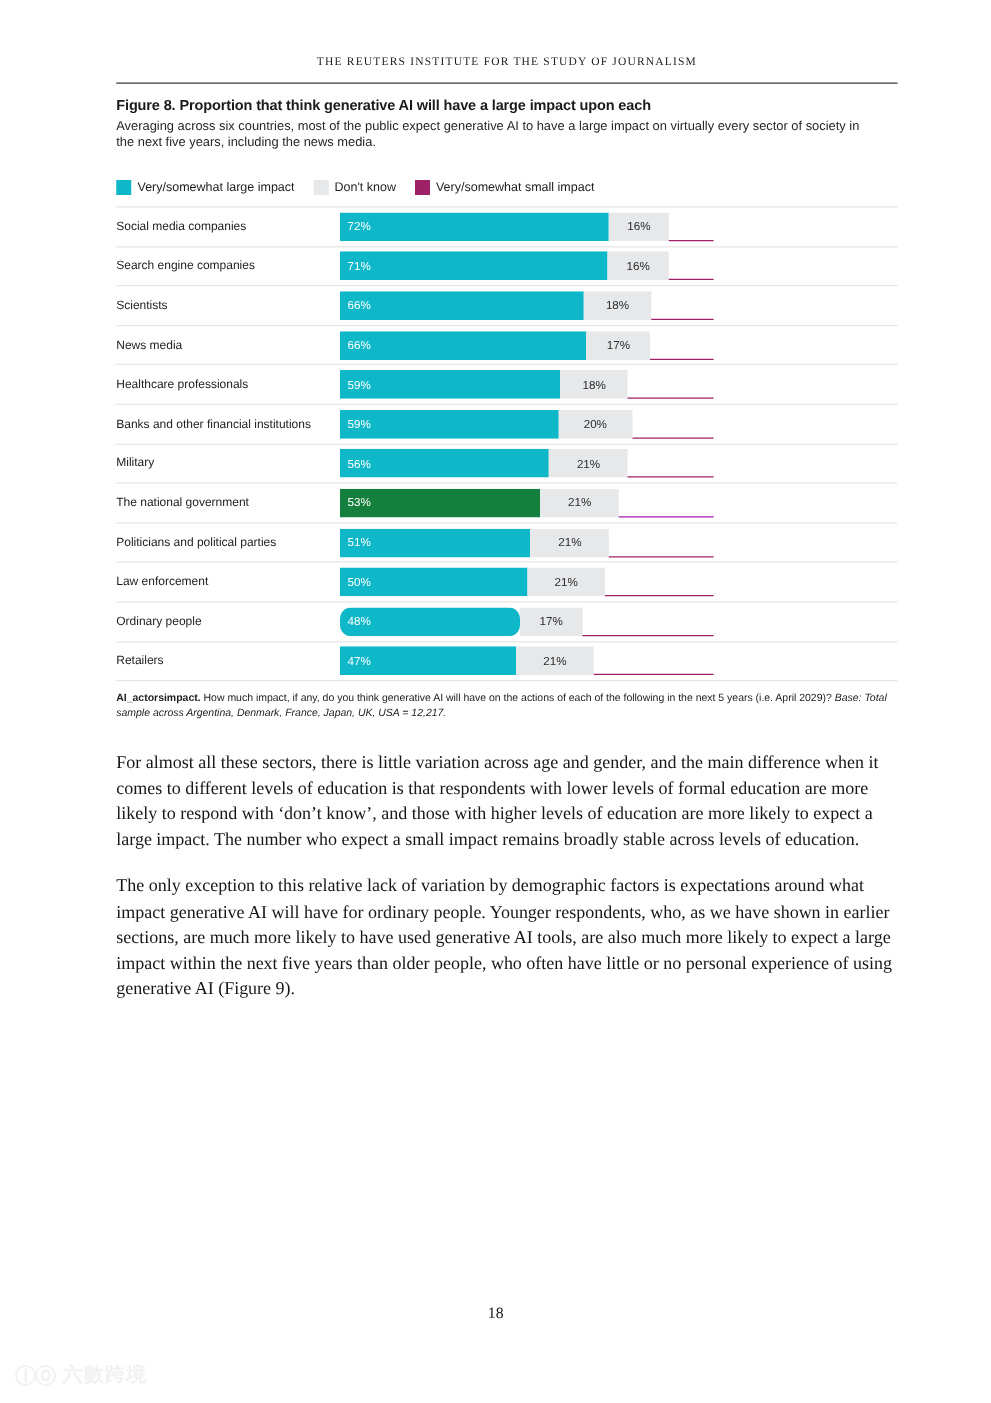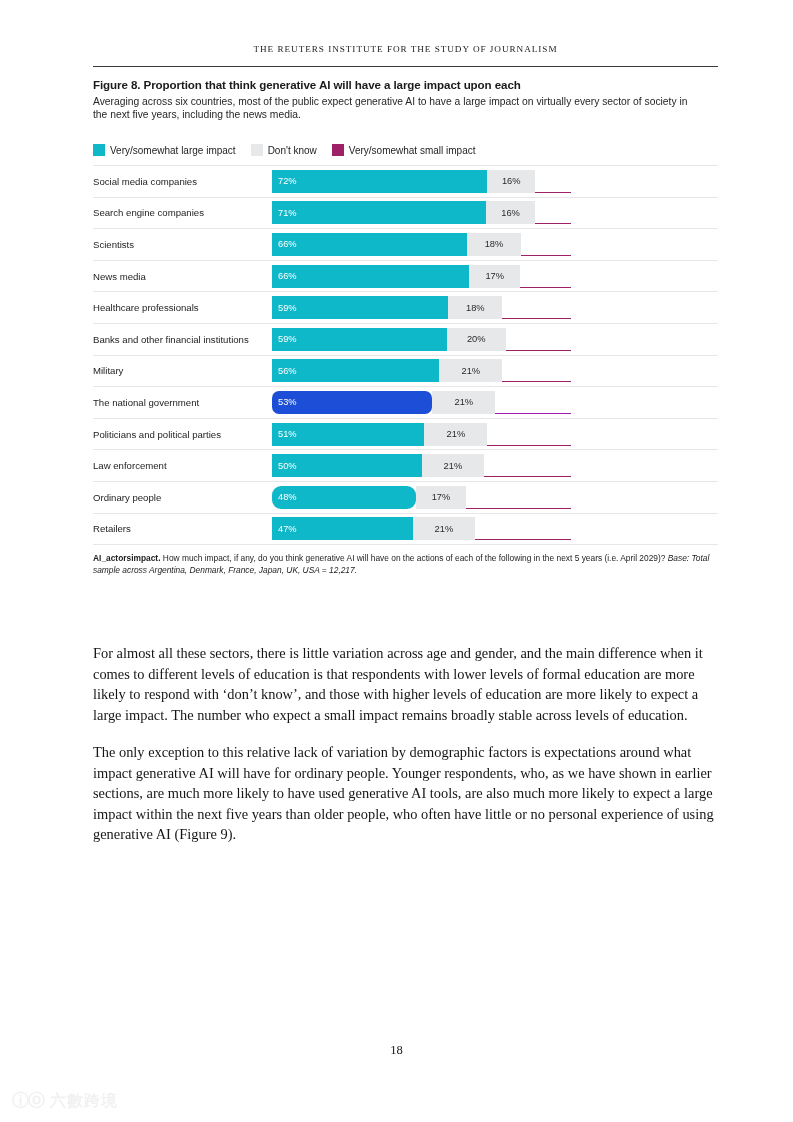--- a/index.html
+++ b/index.html
@@ -167,21 +167,20 @@
   .body-copy {
     position: absolute;
     left: 93px;
     top: 600px;
     width: 627px;
     font-family: "Liberation Serif", serif;
     font-size: 14.4px;
     line-height: 20.5px;
     color: #161616;
     text-align: left;
-    margin-top: 43px;
   }
   .body-copy p { margin: 0 0 17px 0; }
 
   
   .page-number {
     position: absolute;
     left: 0;
     top: 1043px;
     width: 793px;
     text-align: center;
@@ -297,21 +296,21 @@
         <div class="row-label">Military</div>
         <div class="bar-track">
           <div class="seg seg-large" style="width: 56%; background: rgb(15, 184, 200);">56%</div>
           <div class="seg seg-dk" style="width: 21%; background: rgb(231, 232, 234);">21%</div>
           <div class="seg seg-small" style="width: 23%; background: rgb(158, 33, 104);">23%</div>
         </div>
       </div>
       <div class="row">
         <div class="row-label">The national government</div>
         <div class="bar-track">
-          <div class="seg seg-large" style="width: 53.5354%; background: #1d4ed8; border-radius: 7px;">53%</div>
+          <div class="seg seg-large" style="width: 53.5354%; background: #15803d;">53%</div>
           <div class="seg seg-dk" style="width: 21.2121%; background: rgb(231, 232, 234);">21%</div>
           <div class="seg seg-small" style="width: 25.2525%; background: #a21caf;">25%</div>
         </div>
       </div>
       <div class="row">
         <div class="row-label">Politicians and political parties</div>
         <div class="bar-track">
           <div class="seg seg-large" style="width: 51%; background: rgb(15, 184, 200);">51%</div>
           <div class="seg seg-dk" style="width: 21%; background: rgb(231, 232, 234);">21%</div>
           <div class="seg seg-small" style="width: 28%; background: rgb(158, 33, 104);">28%</div>

